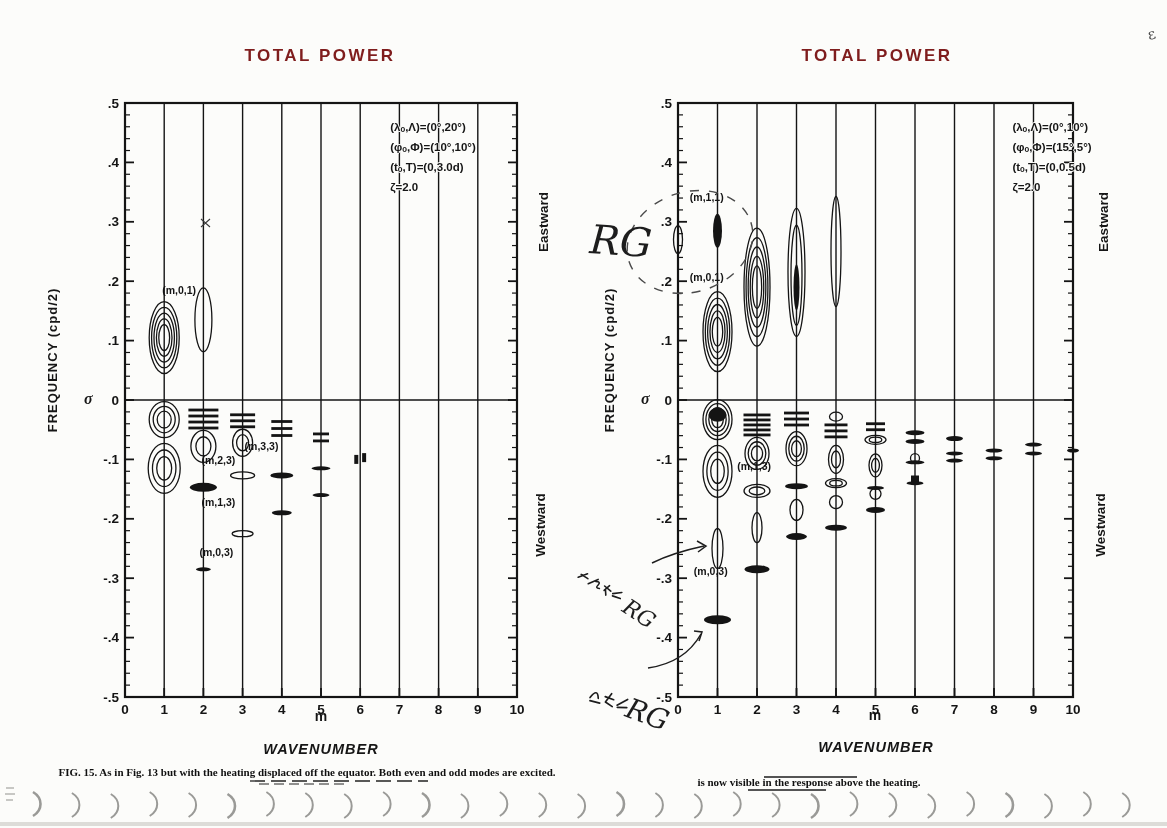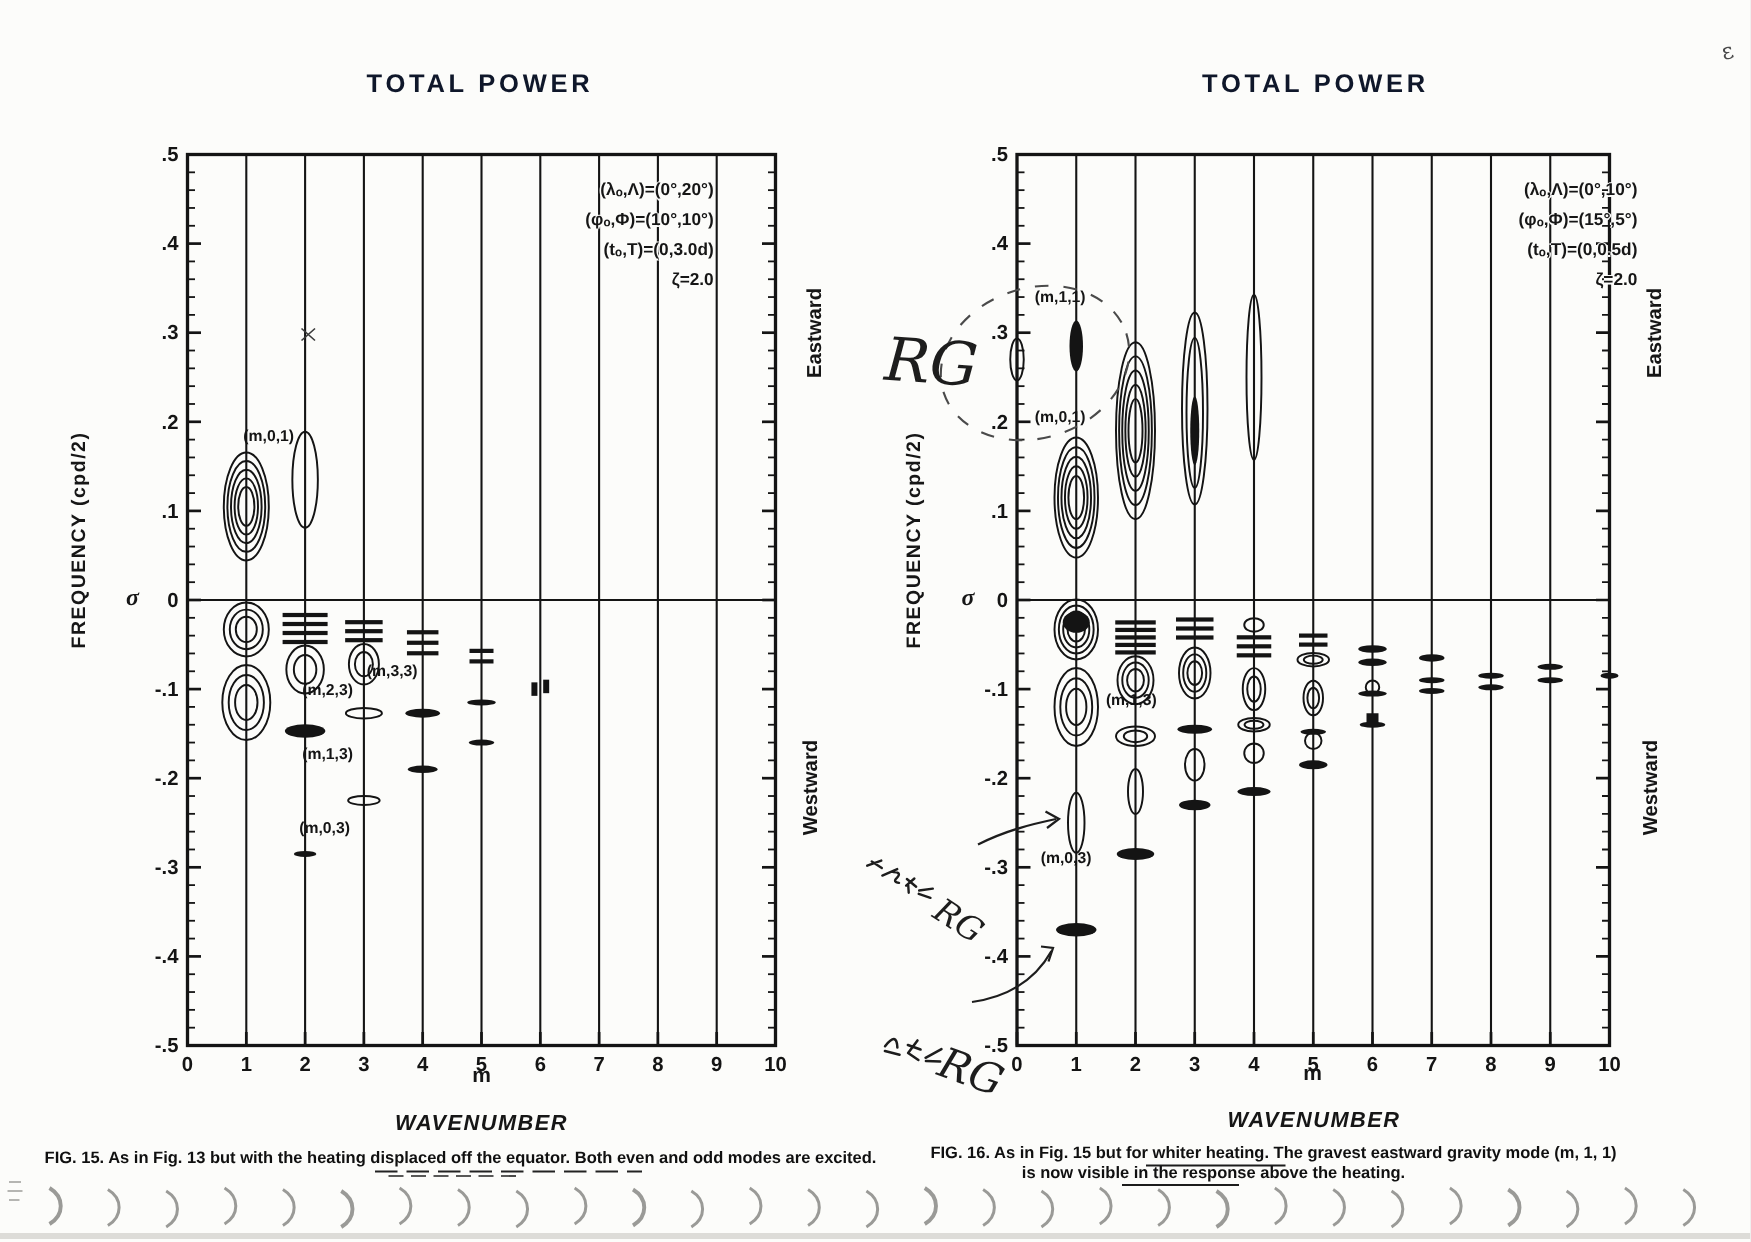--- a/index.html
+++ b/index.html
@@ -1,31 +1,31 @@
 <!DOCTYPE html>
 <html><head>
 <meta charset="utf-8">
 <style>
   html,body{margin:0;padding:0;background:#e8e8e6;}
   .page{position:relative;width:1167px;height:828px;background:#fcfcfa;overflow:hidden;
         font-family:"Liberation Sans",sans-serif;color:#161616;}
   .abs{position:absolute;}
   svg.layer{position:absolute;left:0;top:0;pointer-events:none;}
   .fig-title{font-weight:bold;font-size:17px;letter-spacing:2.5px;white-space:nowrap;
-             transform:translateX(-50%);color:#0f172a;}
-  .legend{font-size:11.5px;font-weight:bold;line-height:20px;text-align:right;white-space:nowrap;
+             transform:translateX(-50%);color:#7f1d1d;}
+  .legend{font-size:11.5px;font-weight:bold;line-height:20px;text-align:left;white-space:nowrap;
           transform:translateX(-50%);
           text-shadow:-1px 0 0 #fcfcfa,1px 0 0 #fcfcfa,0 1px 0 #fcfcfa,0 -1px 0 #fcfcfa;}
   .vlab{transform:translate(-50%,-50%) rotate(-90deg);white-space:nowrap;font-weight:bold;
         font-size:13px;letter-spacing:1px;}
   .dir{transform:translate(-50%,-50%) rotate(-90deg);white-space:nowrap;font-weight:bold;font-size:13.5px;}
   .sigma{font-family:"Liberation Serif",serif;font-style:italic;font-weight:bold;font-size:16px;}
   .xlab{font-weight:bold;font-size:14px;transform:translateX(-50%);}
   .xtitle{font-weight:bold;font-size:14.5px;letter-spacing:1px;transform:translateX(-50%);white-space:nowrap;font-style:italic;}
-  .caption{font-family:Liberation Sans, sans-serif;font-weight:bold;font-size:11px;white-space:nowrap;
+  .caption{font-family:Liberation Serif, serif;font-weight:bold;font-size:11px;white-space:nowrap;
            transform:translateX(-50%);color:#101010;}
   .hand-xl{font-family:"DejaVu Serif",serif;font-style:italic;font-size:40px;fill:#1d1d1d;}
   .hand-lg{font-family:"DejaVu Serif",serif;font-style:italic;font-size:28px;fill:#1d1d1d;}
   .hand-sm{font-family:"DejaVu Serif",serif;font-style:italic;font-size:22px;fill:#1d1d1d;}
   .corner{font-family:"DejaVu Serif",serif;font-size:15px;fill:#4a4a4a;}
 </style>
 </head>
 <body>
 
 <div class="page">
@@ -541,16 +541,15 @@
     <div>(φₒ,Φ)=(15°,5°)</div>
     <div>(tₒ,T)=(0,0.5d)</div>
     <div>ζ=2.0</div>
   </div>
   <div class="abs vlab" style="left:609px;top:360px">FREQUENCY  (cpd/2)</div>
   <div class="abs sigma" style="left:641px;top:390px">σ</div>
   <div class="abs dir" style="left:1103px;top:222px">Eastward</div>
   <div class="abs dir" style="left:1100px;top:525px">Westward</div>
   <div class="abs xlab" style="left:875px;top:707px">m</div>
   <div class="abs xtitle" style="left:876px;top:739px">WAVENUMBER</div>
-  <div class="abs caption" style="left:849px;top:763px">FIG. 16. As in Fig. 15 but for whiter heating. The gravest eastward gravity mode (m, 1, 1)</div>
   <div class="abs caption" style="left:809px;top:776px">is now visible in the response above the heating.</div>
 
 </div>
 
 </body></html>

